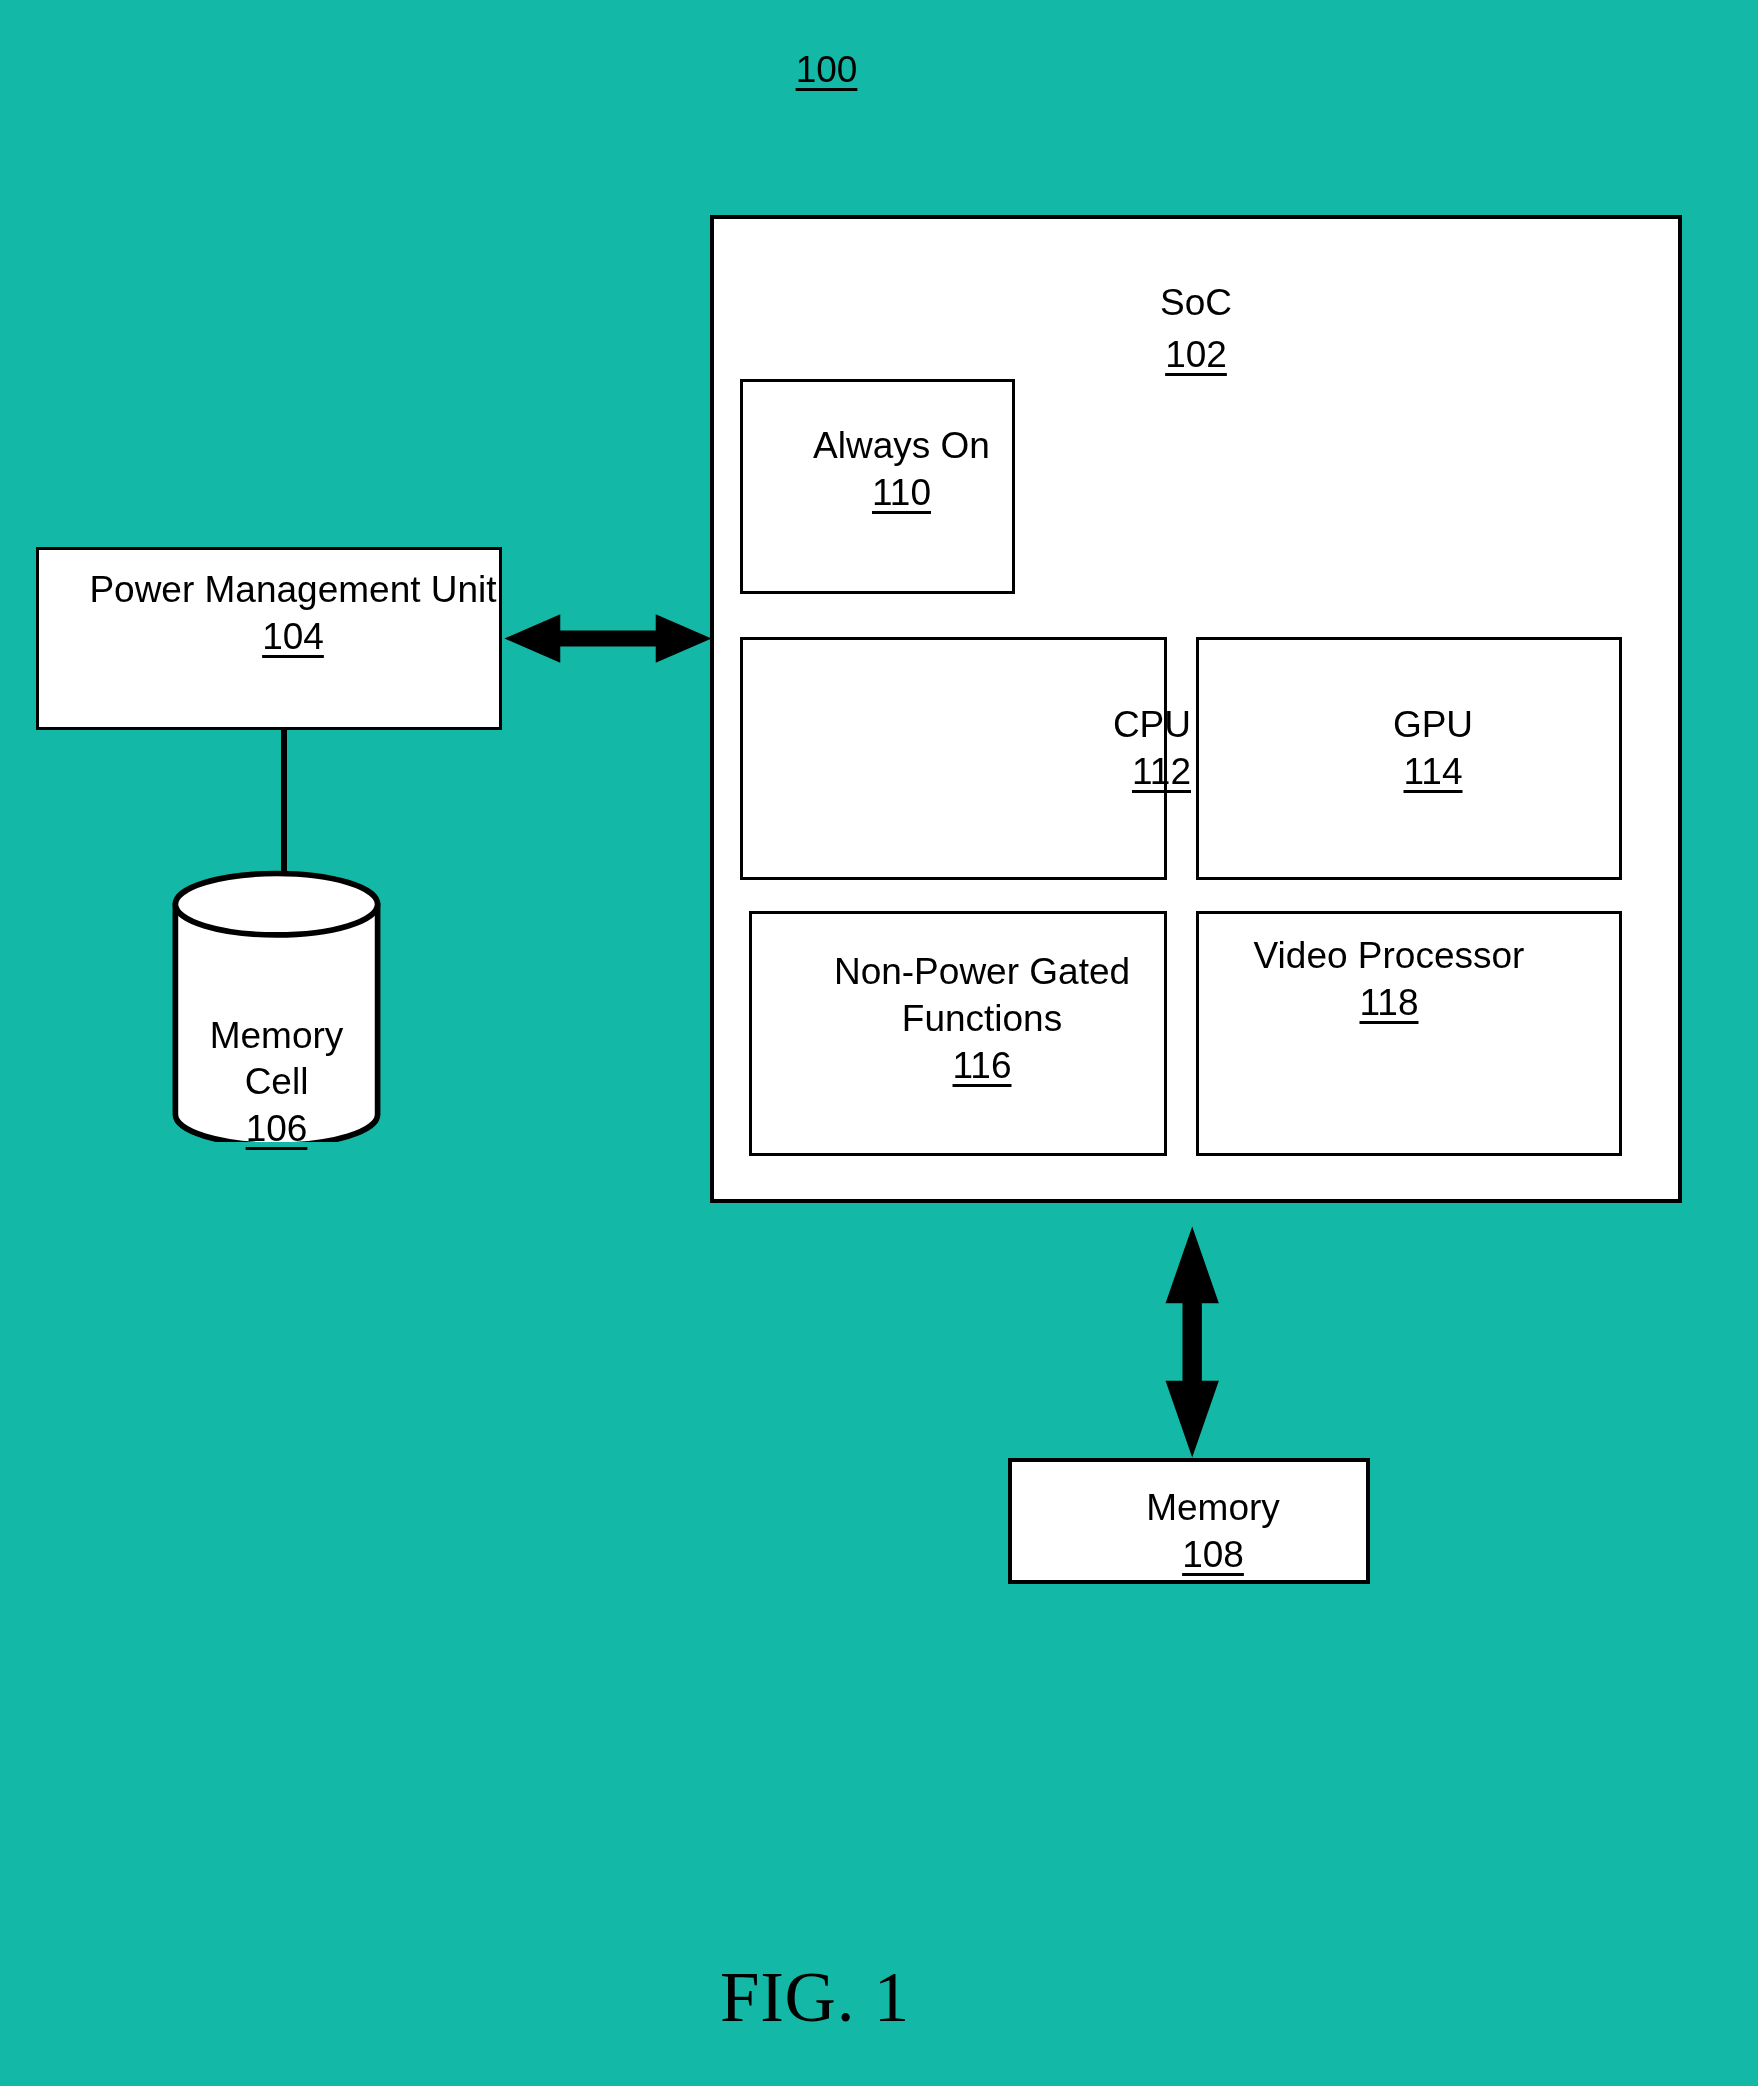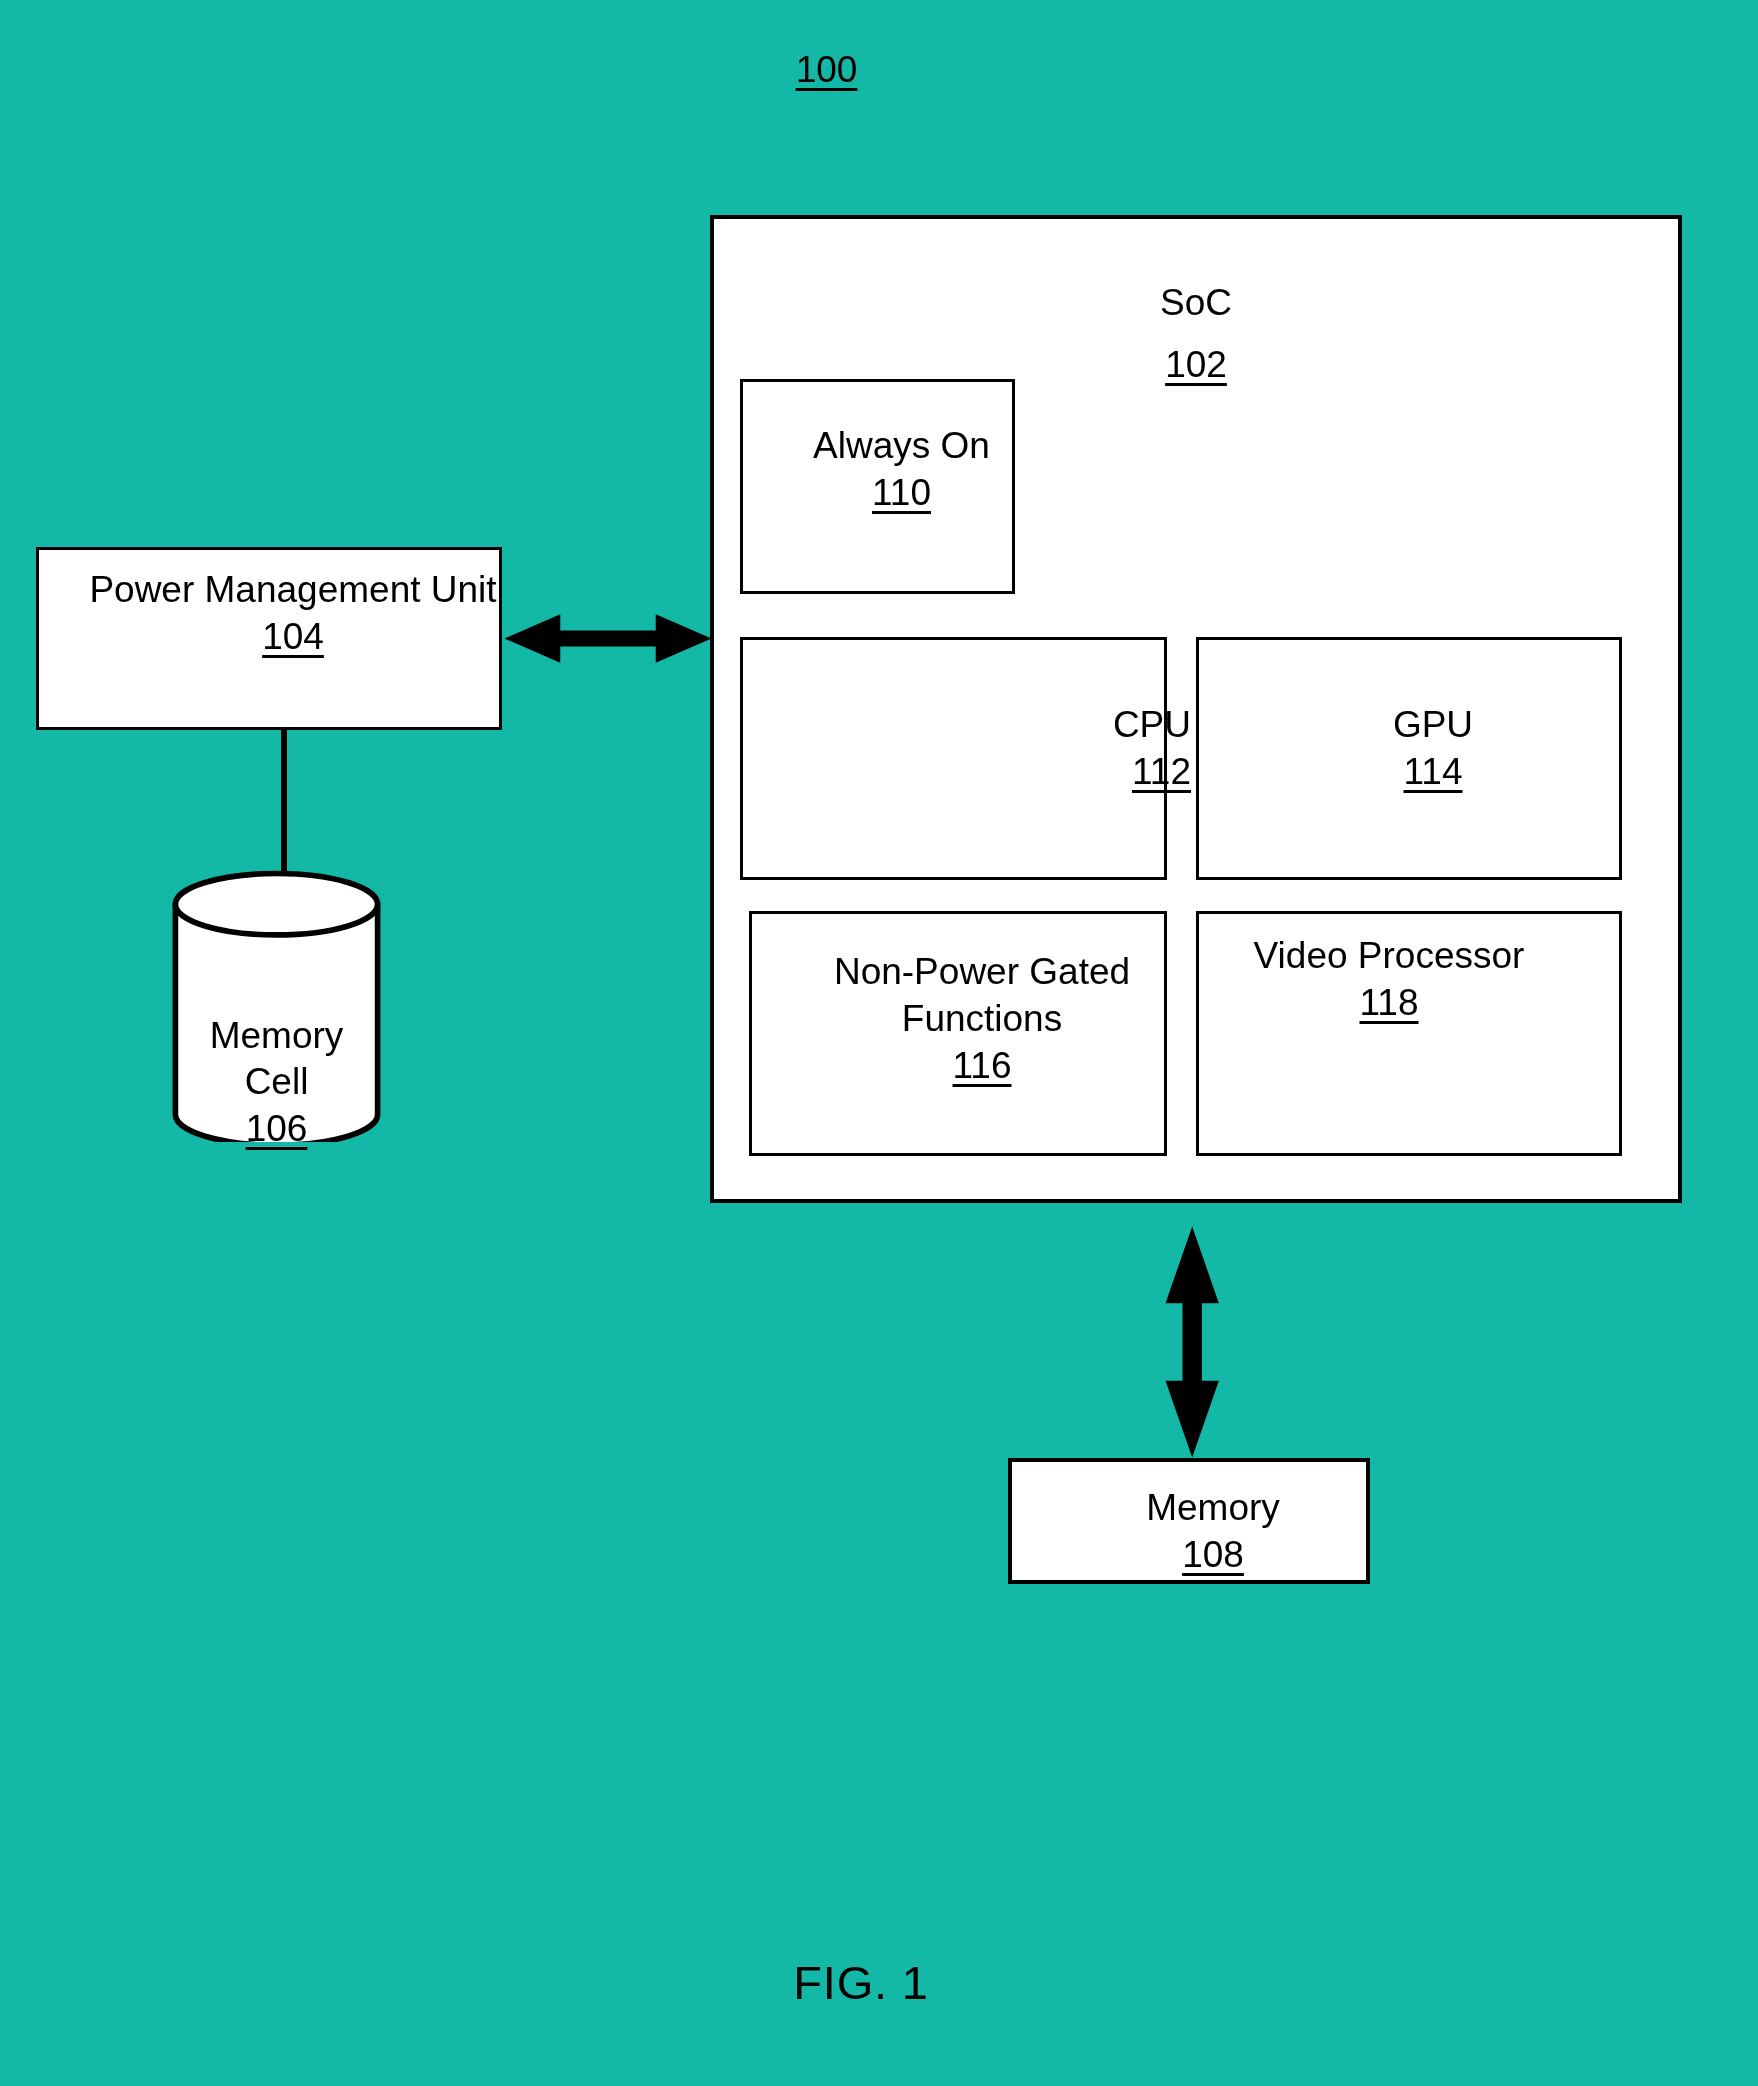--- a/index.html
+++ b/index.html
@@ -50,21 +50,21 @@
     border: 4px solid #000;
     box-sizing: border-box;
     background: #fff;
   }
   #soc-title {
     left: 710px;
     top: 233px;
     width: 972px;
     font-size: 37px;
   }
-  #soc-title .ref { display: block; margin-top: 16px; }
+  #soc-title .ref { display: block; margin-top: 6px; }
 
   
   .block {
     position: absolute;
     border: 3.2px solid #000;
     box-sizing: border-box;
     background: #fff;
   }
   .block-text {
     position: absolute;
@@ -141,25 +141,26 @@
     height: 236px;
   }
   #arrow-soc-memory svg { display: block; width: 78px; height: 236px; }
 
   
   #memory-box { left: 1008px; top: 1458px; width: 362px; height: 126px; border-width: 4px; }
   #memory-text { left: 1008px; top: 1485px; width: 362px; }
 
   
   #fig-caption {
-    left: 618px;
+    left: 572px;
     top: 1953px;
     width: 486px;
-    font-size: 47px;
+    font-size: 71px;
     letter-spacing: 0.8px;
+    font-family: Liberation Serif, serif;
   }
 </style>
 </head>
 <body>
 
 <div id="page">
 
   <div class="lbl" id="ref-100">
     <span class="ref">100</span>
   </div>

